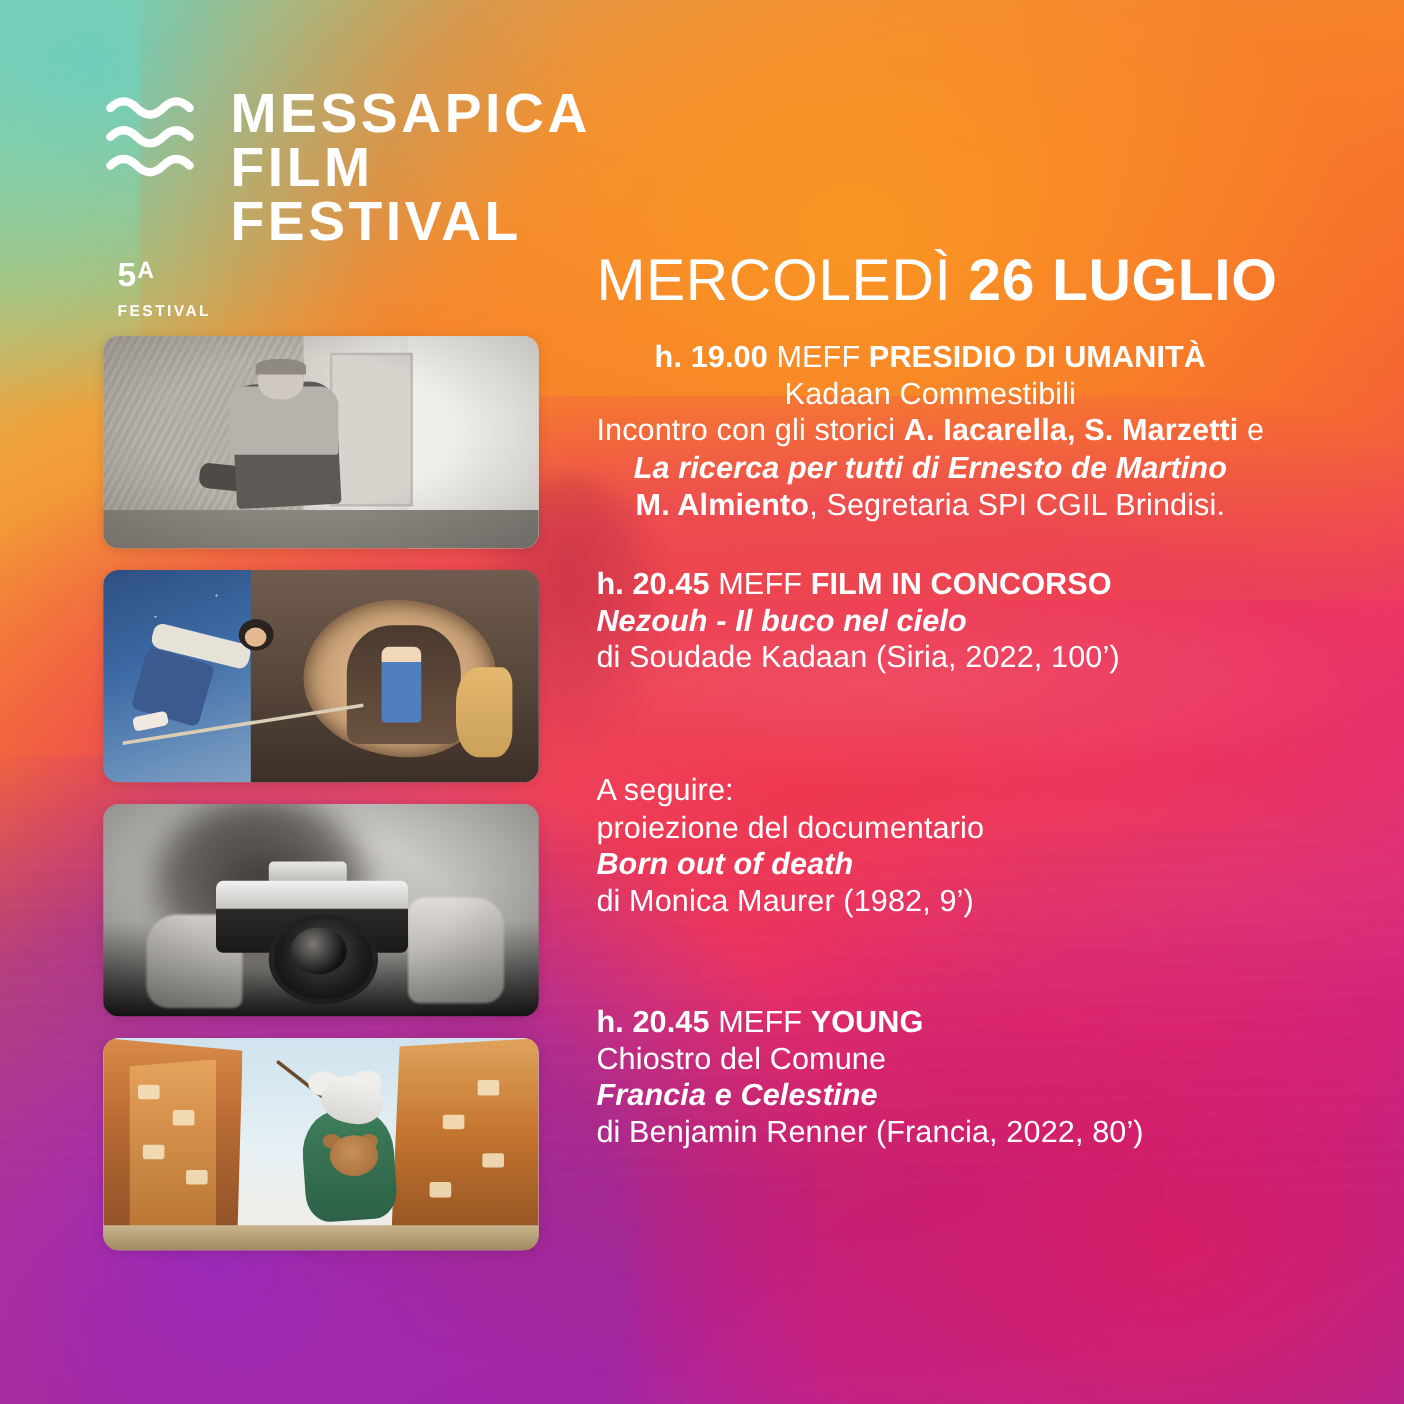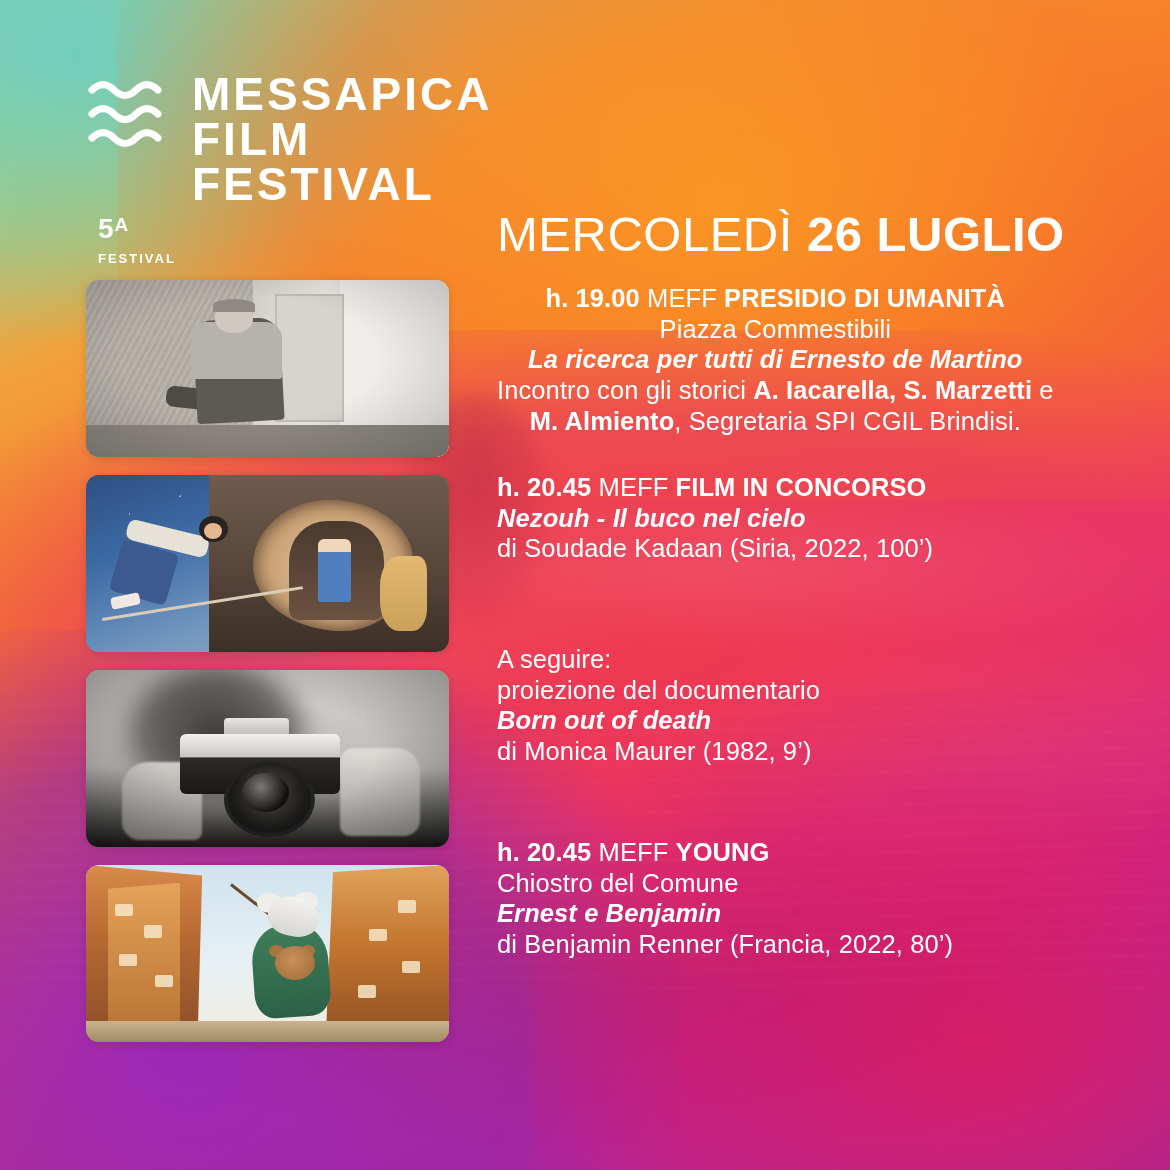--- a/index.html
+++ b/index.html
@@ -429,25 +429,25 @@
   </div>
 
   <div class="events">
 
     <div class="event ev-1">
       <div class="ev-line">
         <span class="bold">h. 19.00</span>
         <span class="reg">MEFF</span>
         <span class="bold">PRESIDIO DI UMANITÀ</span>
       </div>
-      <div class="ev-line">Piazza Commestibili</div>
-      <div class="ev-line i">La ricerca per tutti di Ernesto de Martino</div>
+      <div class="ev-line">Kadaan Commestibili</div>
       <div class="ev-line">
         <span>Incontro con gli storici </span><span class="bold">A. Iacarella, S. Marzetti</span><span> e</span>
       </div>
+      <div class="ev-line i">La ricerca per tutti di Ernesto de Martino</div>
       <div class="ev-line">
         <span class="bold">M. Almiento</span><span>, Segretaria SPI CGIL Brindisi.</span>
       </div>
     </div>
 
     <div class="event ev-2">
       <div class="ev-line">
         <span class="bold">h. 20.45</span>
         <span class="reg">MEFF</span>
         <span class="bold">FILM IN CONCORSO</span>
@@ -463,18 +463,18 @@
       <div class="ev-line">di Monica Maurer (1982, 9’)</div>
     </div>
 
     <div class="event ev-4">
       <div class="ev-line">
         <span class="bold">h. 20.45</span>
         <span class="reg">MEFF</span>
         <span class="bold">YOUNG</span>
       </div>
       <div class="ev-line">Chiostro del Comune</div>
-      <div class="ev-line i">Ernest e Benjamin</div>
+      <div class="ev-line i">Francia e Celestine</div>
       <div class="ev-line">di Benjamin Renner (Francia, 2022, 80’)</div>
     </div>
 
   </div>
 </div>
 
 </body></html>

